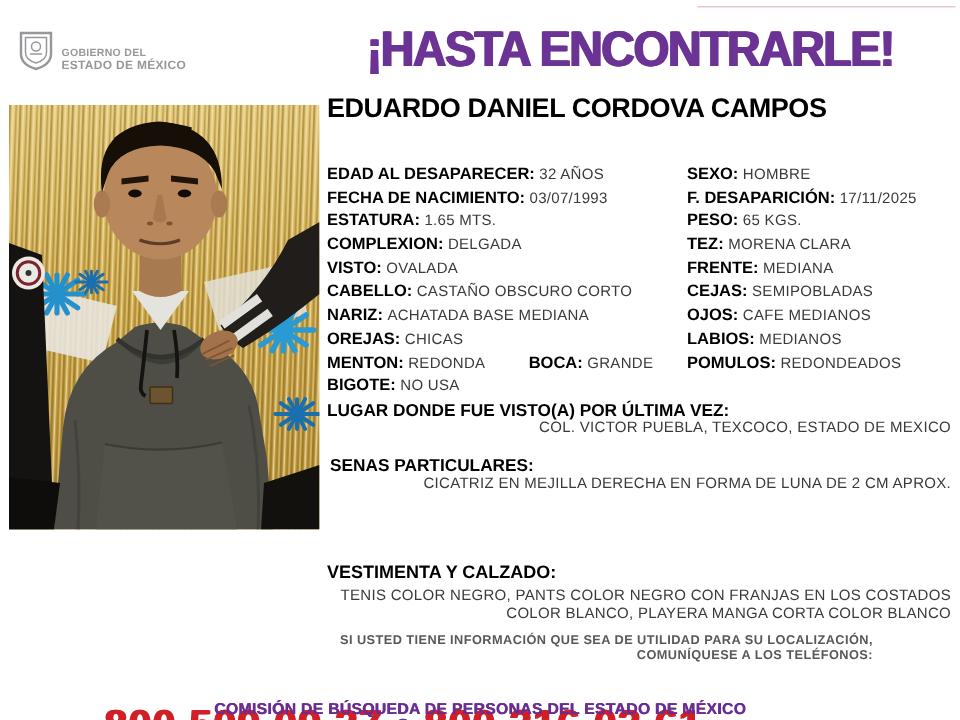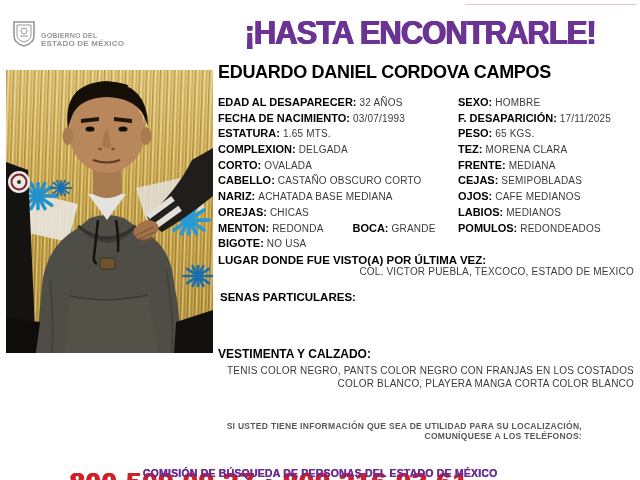--- a/index.html
+++ b/index.html
@@ -13,21 +13,21 @@
   .title{position:absolute;left:240px;top:14px;width:360px;text-align:center;
          color:#6a3394;font-size:31px;font-weight:bold;letter-spacing:-1px;
          transform:scaleY(1.08);transform-origin:top center;
          text-shadow:.8px 0 #6a3394,-.5px 0 #6a3394;white-space:nowrap;}
   .scan-line{position:absolute;left:465px;top:4px;width:172px;height:1px;background:#eac6cc;}
   
   .photo{position:absolute;left:6px;top:70px;width:207px;height:283px;filter:blur(.4px);}
   
   .panel{position:absolute;left:218px;top:62px;width:416px;}
   .name{font-size:18px;font-weight:bold;letter-spacing:-.3px;white-space:nowrap;}
-  .rows{margin-top:9px;}
+  .rows{margin-top:23px;}
   .row{display:flex;height:15.7px;align-items:baseline;white-space:nowrap;}
   .cell-l{width:240px;flex:0 0 240px;}
   .cell-r{flex:1;}
   .pair-fixed{display:inline-block;width:130px;}
   .lbl{font-size:11px;font-weight:bold;color:#000;}
   .val{font-size:10px;color:#3a3a3a;margin-left:3px;letter-spacing:.2px;}
   .sec{margin-top:5px;}
   .sec-senas{margin-top:13px;margin-left:2px;}
   .sec-vest{margin-top:44px;}
   .sec-h{font-size:11.5px;font-weight:bold;}
@@ -169,21 +169,21 @@
       </div>
       <div class="row">
         <div class="cell-l"><span class="lbl">ESTATURA:</span><span class="val">1.65 MTS.</span></div>
         <div class="cell-r"><span class="lbl">PESO:</span><span class="val">65 KGS.</span></div>
       </div>
       <div class="row">
         <div class="cell-l"><span class="lbl">COMPLEXION:</span><span class="val">DELGADA</span></div>
         <div class="cell-r"><span class="lbl">TEZ:</span><span class="val">MORENA CLARA</span></div>
       </div>
       <div class="row">
-        <div class="cell-l"><span class="lbl">CORTO:</span><span class="val">OVALADA</span></div>
+        <div class="cell-l"><span class="lbl">VISTO:</span><span class="val">OVALADA</span></div>
         <div class="cell-r"><span class="lbl">FRENTE:</span><span class="val">MEDIANA</span></div>
       </div>
       <div class="row">
         <div class="cell-l"><span class="lbl">CABELLO:</span><span class="val">CASTAÑO OBSCURO CORTO</span></div>
         <div class="cell-r"><span class="lbl">CEJAS:</span><span class="val">SEMIPOBLADAS</span></div>
       </div>
       <div class="row">
         <div class="cell-l"><span class="lbl">NARIZ:</span><span class="val">ACHATADA BASE MEDIANA</span></div>
         <div class="cell-r"><span class="lbl">OJOS:</span><span class="val">CAFE MEDIANOS</span></div>
       </div>
@@ -203,20 +203,21 @@
       </div>
     </div>
 
     <div class="sec">
       <div class="sec-h">LUGAR DONDE FUE VISTO(A) POR ÚLTIMA VEZ:</div>
       <div class="sec-v">COL. VICTOR PUEBLA, TEXCOCO, ESTADO DE MEXICO</div>
     </div>
 
     <div class="sec sec-senas">
       <div class="sec-h">SENAS PARTICULARES:</div>
+      <div class="sec-v">CICATRIZ EN MEJILLA DERECHA EN FORMA DE LUNA DE 2 CM APROX.</div>
     </div>
 
     <div class="sec sec-vest">
       <div class="sec-h sec-h-big">VESTIMENTA Y CALZADO:</div>
       <div class="sec-v" style="margin-top:4px;">TENIS  COLOR NEGRO, PANTS  COLOR NEGRO   CON FRANJAS EN LOS COSTADOS</div>
       <div class="sec-v">COLOR BLANCO, PLAYERA MANGA CORTA  COLOR BLANCO</div>
     </div>
   </div>
 
   <div class="info">

